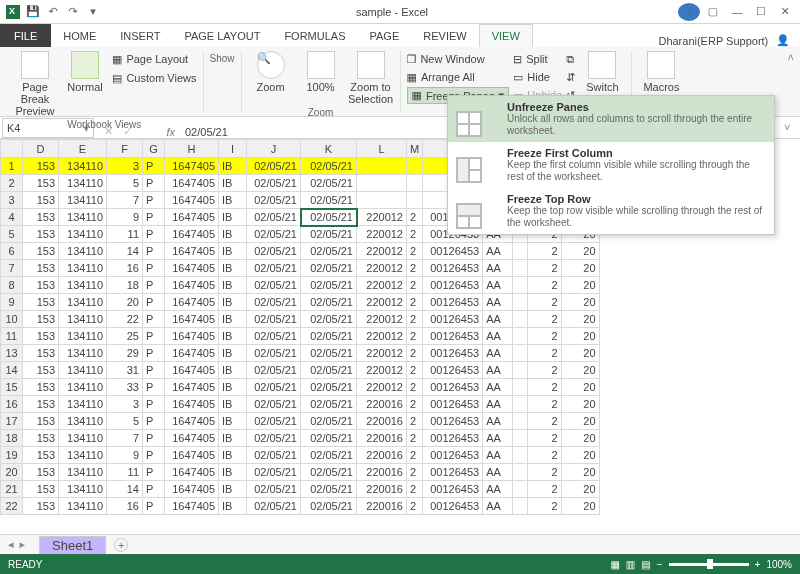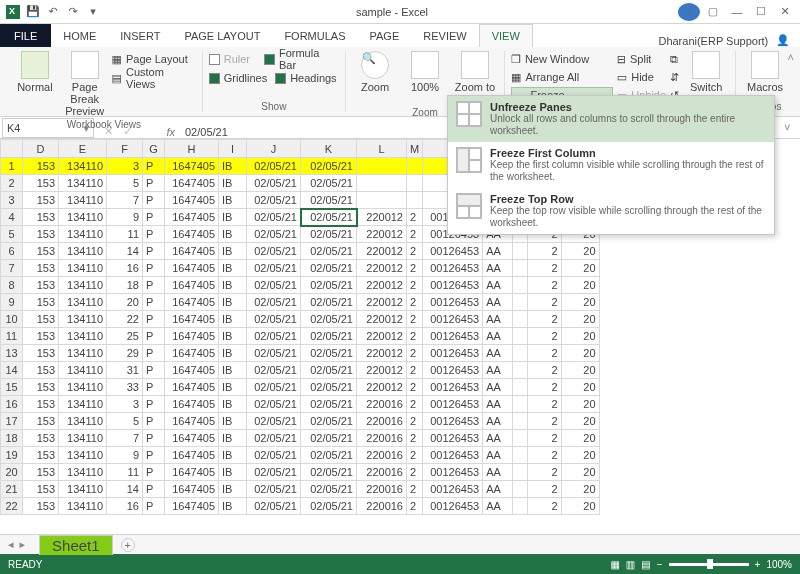--- a/index.html
+++ b/index.html
@@ -6,21 +6,21 @@
 body { width: 800px; height: 574px; background: #fff; overflow: hidden; position: relative; font-size: 11px; color: #444;}
 .titlebar { height: 24px; background: #fff; display: flex; align-items: center; border-bottom: 1px solid #d4d4d4;}
 .qat { display:flex; align-items:center; gap:6px; padding:0 6px;}
 .qat .xl-icon { width:14px; height:14px; background:#217346; position:relative;}
 .qat .xl-icon::after{content:"X"; color:#fff; font-size:9px; font-weight:bold; position:absolute; left:3px; top:1px;}
 .qat .q-icon{width:14px;height:14px; display:flex;align-items:center;justify-content:center;color:#606060;}
 .title-center{flex:1; text-align:center; color:#444;}
 .win-controls{display:flex; gap:2px; padding-right:4px;}
 .win-controls div{width:22px;height:18px;display:flex;align-items:center;justify-content:center;color:#666;}
 .ribbon-tabs{height:23px; display:flex; align-items:flex-end; background:#fff;}
-.file-tab{background:#0f172a;color:#fff;height:23px;padding:0 14px;display:flex;align-items:center;font-size:11px;}
+.file-tab{background:#404040;color:#fff;height:23px;padding:0 14px;display:flex;align-items:center;font-size:11px;}
 .r-tab{height:23px;padding:0 12px;display:flex;align-items:center;color:#444;font-size:11px;}
 .r-tab.active{color:#217346;border:1px solid #d4d4d4;border-bottom:none;background:#f8f8f8;}
 .ribbon-right{margin-left:auto;padding-right:10px;display:flex;align-items:center;gap:8px;}
 .ribbon{height:70px;background:#f6f6f6;border-bottom:1px solid #d4d4d4;display:flex;padding:4px 6px;position:relative;}
 .group{display:flex;flex-direction:column;height:100%;padding:0 6px;border-right:1px solid #e0e0e0;}
 .group-body{flex:1;display:flex;align-items:flex-start;gap:4px;}
 .group-label{text-align:center;font-size:10px;color:#666;padding-top:2px;}
 .big-btn{display:flex;flex-direction:column;align-items:center;width:46px;gap:2px;}
 .big-btn .big-icon{width:28px;height:28px;border:1px solid #b6d892;background:#e8f2db;}
 .big-btn.plain .big-icon{background:#fff;border:1px solid #ccc;}
@@ -36,29 +36,29 @@
 table{border-collapse:collapse;font-size:11px;}
 th,td{border:1px solid #d9d9d9;height:17px;padding:0 3px;text-align:right;white-space:nowrap;}
 th{background:#f0f0f0;font-weight:normal;color:#444;text-align:center;}
 td.t-left{text-align:left;}
 .rowhdr{background:#f0f0f0;text-align:center;width:22px;}
 .colhdr-row th{height:18px;}
 tr.hl td{background:#ffff00;}
 .col-D{width:36px;} .col-E{width:48px;} .col-F{width:36px;} .col-G{width:22px;} .col-H{width:54px;} .col-I{width:28px;} .col-J{width:54px;} .col-K{width:56px;} .col-L{width:50px;} .col-M{width:14px;} .col-N{width:60px;} .col-O{width:30px;} .col-P{width:8px;} .col-Q{width:34px;} .col-R{width:38px;}
 .selcell{outline:2px solid #217346;outline-offset:-1px;}
 .freeze-menu{position:absolute;left:447px;top:95px;width:328px;background:#fff;border:1px solid #c7c7c7;box-shadow:2px 2px 6px rgba(0,0,0,.2);z-index:20;}
-.fm-item{display:flex;gap:8px;padding:5px 8px;}
+.fm-item{display:flex;gap:25px;padding:5px 8px;align-items:flex-end;}
 .fm-item.sel{background:#cfe3cf;}
 .fm-icon{width:26px;height:26px;border:1px solid #bbb;background:#fff;flex:none;display:grid;grid-template:1fr 1fr/1fr 1fr;}
 .fm-icon div{border:1px solid #bbb;}
 .fm-txt b{display:block;font-weight:600;color:#333;}
 .fm-txt span{font-size:10px;color:#666;line-height:1.2;display:block;}
 .sheetbar{height:20px;display:flex;align-items:center;border-top:1px solid #d4d4d4;background:#f6f6f6;}
 .sheet-nav{display:flex;gap:6px;padding:0 8px;color:#888;}
-.sheet-tab{background:#84cc16;border:1px solid #ccc;border-bottom:none;padding:1px 12px;margin-left:6px;font-size:15px;}
+.sheet-tab{background:#c4b5fd;border:1px solid #ccc;border-bottom:none;padding:1px 12px;margin-left:6px;font-size:13px;}
 .statusbar{height:20px;background:#217346;color:#fff;display:flex;align-items:center;font-size:10px;padding:0 8px;justify-content:space-between;}
 .zoom{display:flex;align-items:center;gap:6px;}
 .slider{width:80px;height:3px;background:#fff;position:relative;}
 .slider::after{content:"";position:absolute;width:6px;height:10px;background:#fff;left:38px;top:-4px;}
 .helpcirc{width:14px;height:14px;border-radius:50%;background:#3b78c4;color:#fff;display:flex;align-items:center;justify-content:center;font-size:9px;}
 .nb-exp{position:absolute;right:4px;top:121px;width:12px;height:12px;color:#888;}
 </style>
 </head>
 <body>
 
@@ -91,64 +91,42 @@
   <div class="r-tab active">VIEW</div>
   <div class="ribbon-right">
     <span>Dharani(ERP Support)</span>
     <span>👤</span>
   </div>
 </div>
 
 <div class="ribbon">
   <div class="group">
     <div class="group-body">
+      <div class="big-btn plain">
+          <div class="big-icon"></div>
+          <span style="text-align:center;line-height:1.1;">Page Break Preview</span>
+        </div>
       <div class="big-btn">
           <div class="big-icon"></div>
           <span>Normal</span>
-        </div>
-      <div class="big-btn plain">
-          <div class="big-icon"></div>
-          <span style="text-align:center;line-height:1.1;">Page Break Preview</span>
         </div>
       <div style="display:flex;flex-direction:column;gap:3px;">
         <div class="small-btn">
             <span>▦</span>
             <span>Page Layout</span>
           </div>
         <div class="small-btn">
             <span>▤</span>
             <span>Custom Views</span>
           </div>
       </div>
     </div>
     <div class="group-label">Workbook Views</div>
   </div>
   <div class="group">
-    <div class="group-body" style="flex-direction:column;gap:3px;">
-      <div style="display:flex;gap:14px;">
-        <div class="small-btn">
-            <span class="chk"></span>
-            <span style="color:#aaa;">Ruler</span>
-          </div>
-        <div class="small-btn">
-            <span class="chk on"></span>
-            <span>Formula Bar</span>
-          </div>
-      </div>
-      <div style="display:flex;gap:8px;">
-        <div class="small-btn">
-            <span class="chk on"></span>
-            <span>Gridlines</span>
-          </div>
-        <div class="small-btn">
-            <span class="chk on"></span>
-            <span>Headings</span>
-          </div>
-      </div>
-    </div>
     <div class="group-label">Show</div>
   </div>
   <div class="group">
     <div class="group-body">
       <div class="big-btn plain">
           <div class="big-icon" style="border-radius:50%;">🔍</div>
           <span>Zoom</span>
         </div>
       <div class="big-btn plain">
           <div class="big-icon"></div>

